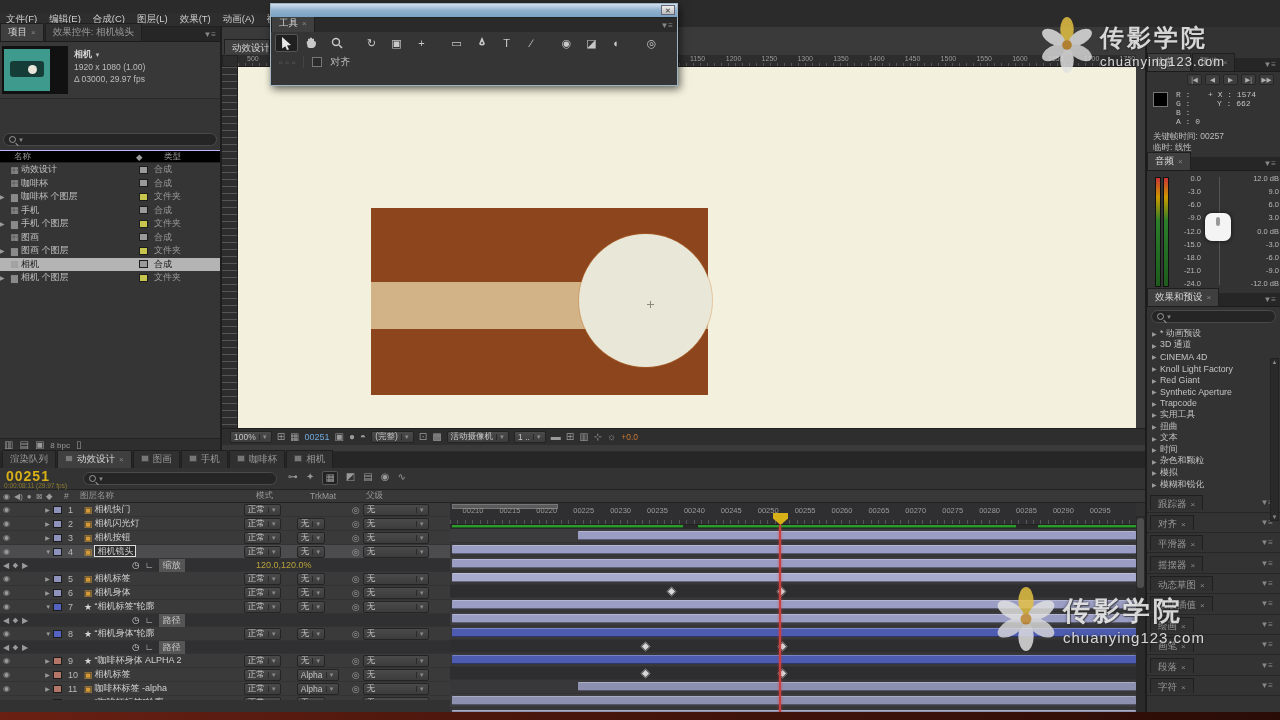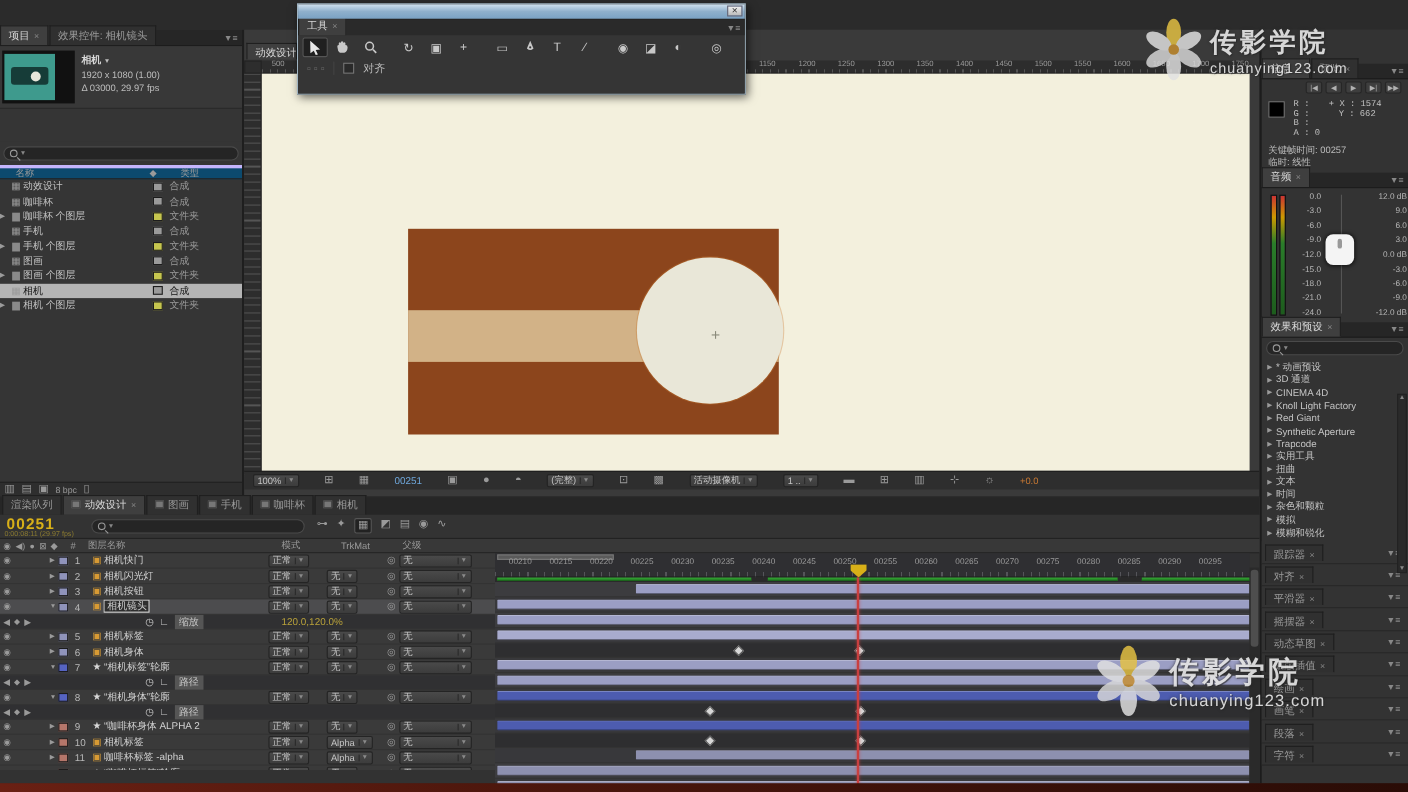--- a/index.html
+++ b/index.html
@@ -38,21 +38,21 @@
   
   #project { left:0; top:27px; width:222px; height:424px; background:#353535; border-right:2px solid #1e1e1e; }
   #proj-preview { display:flex; padding:4px 2px; gap:6px; background:#383838; border-bottom:1px solid #2a2a2a; }
   #thumb { width:66px; height:48px; background:#111; display:flex; align-items:center; justify-content:flex-start; }
   #thumb .teal { width:46px; height:42px; background:#3e9a8d; margin-left:2px; position:relative; }
   #thumb .cam { position:absolute; left:6px; top:12px; width:34px; height:16px; background:#163c38; border-radius:3px; }
   #thumb .lens { position:absolute; left:24px; top:16px; width:9px; height:9px; background:#e8e6da; border-radius:50%; }
   .proj-info { font-size:8.5px; color:#bdbdbd; line-height:12px; padding-top:2px; }
   .proj-info b { color:#d8d8d8; font-size:9px; }
   #proj-search { margin:4px 3px; }
-  #proj-cols { display:flex; background:#0c4a6e; border-top:3px solid #c4b5fd; border-bottom:1px solid #222;
+  #proj-cols { display:flex; background:#000000; border-top:1px solid #c4b5fd; border-bottom:1px solid #222;
     height:13px; align-items:center; font-size:8.5px; color:#9a9a9a; }
   .proj-row { display:flex; align-items:center; height:13.5px; font-size:9px; color:#c2c2c2; }
   .proj-row.sel { background:#b4b4b4; color:#141414; }
   .chip { width:9px; height:8px; border:1px solid #1c1c1c; margin-right:6px; }
   .tri { font-size:6px; color:#9a9a9a; width:8px; display:inline-block; }
   #proj-footer { position:absolute; bottom:0; left:0; width:100%; height:13px; background:#2e2e2e;
     border-top:1px solid #222; display:flex; align-items:center; gap:6px; padding:0 4px; font-size:8px; color:#9a9a9a; }
   
   #viewer { left:222px; top:27px; width:923px; height:424px; background:#3a3a3a; }
   #viewer-tabs { position:absolute; left:2px; top:12px; height:15px; display:flex; }
@@ -65,21 +65,21 @@
     background-image:repeating-linear-gradient(#555 0 1px,transparent 1px 7px); background-size:4px 100%; background-repeat:repeat; }
   #canvas { position:absolute; left:16px; top:40px; width:898px; height:366px; background:#f3f0dd; overflow:hidden; }
   #comp-rect { position:absolute; left:133px; top:141px; width:337px; height:187px; background:#8c451c; }
   #comp-stripe { position:absolute; left:133px; top:215px; width:337px; height:47px; background:#d2b287; }
   #comp-circle { position:absolute; left:341px; top:167px; width:133px; height:133px; background:#e9e7d8;
     border-radius:50%; box-shadow:0 0 0 1px rgba(200,120,50,.35); }
   #anchor { position:absolute; left:409px; top:234px; width:7px; height:7px; }
   #anchor::before { content:""; position:absolute; left:3px; top:0; width:1px; height:7px; background:#8a8a7a; }
   #anchor::after { content:""; position:absolute; left:0; top:3px; width:7px; height:1px; background:#8a8a7a; }
   #viewer-toolbar { position:absolute; left:0; bottom:6px; width:923px; height:17px; background:#2e2e2e;
-    border-top:1px solid #1f1f1f; display:flex; align-items:center; gap:23px; padding:0 8px; }
+    border-top:1px solid #1f1f1f; display:flex; align-items:center; gap:5px; padding:0 8px; }
   .blue { color:#6fa8dc; }
   .orange { color:#c87832; }
   
   #rightcol { left:1145px; top:27px; width:135px; height:685px; background:#333; border-left:2px solid #1c1c1c; }
   .rpanel-tabs { display:flex; background:#262626; height:14px; border-bottom:1px solid #1c1c1c; align-items:flex-end; }
   #transport { display:flex; gap:3px; justify-content:flex-end; padding:2px 6px; }
   .tbtn { background:#3e3e3e; border:1px solid #262626; border-radius:2px; color:#b0b0b0; font-size:6.5px;
     height:11px; min-width:15px; display:flex; align-items:center; justify-content:center; }
   #info-body { display:flex; gap:8px; padding:3px 6px; font-family:"Liberation Mono","DejaVu Sans Mono",monospace; font-size:8px; color:#c0c0c0; }
   #swatch { width:15px; height:15px; background:#000; border:1px solid #777; margin-top:2px; }
@@ -174,20 +174,29 @@
   .wm-url { font-size:13px; letter-spacing:1px; }
   #bottom-strip { left:0; top:712px; width:1280px; height:8px;
     background:linear-gradient(90deg,#6a2013 0%,#4a160c 40%,#2a0c06 100%); }
 </style>
 </head>
 <body>
 
 <div id="app">
 
 
+  <div id="menubar" class="abs">
+      <span class="menu-item">文件(F)</span>
+      <span class="menu-item">编辑(E)</span>
+      <span class="menu-item">合成(C)</span>
+      <span class="menu-item">图层(L)</span>
+      <span class="menu-item">效果(T)</span>
+      <span class="menu-item">动画(A)</span>
+      <span class="menu-item">视图(V)</span>
+    </div>
 
   <div id="project" class="abs">
     <div class="tabbar" id="proj-tabs">
         <span class="tab active">项目<span class="x">×</span></span>
         <span class="tab">效果控件: 相机镜头</span>
         <span class="pmenu">▼≡</span>
       </div>
     <div id="proj-preview">
       <div id="thumb">
         <div class="teal">

